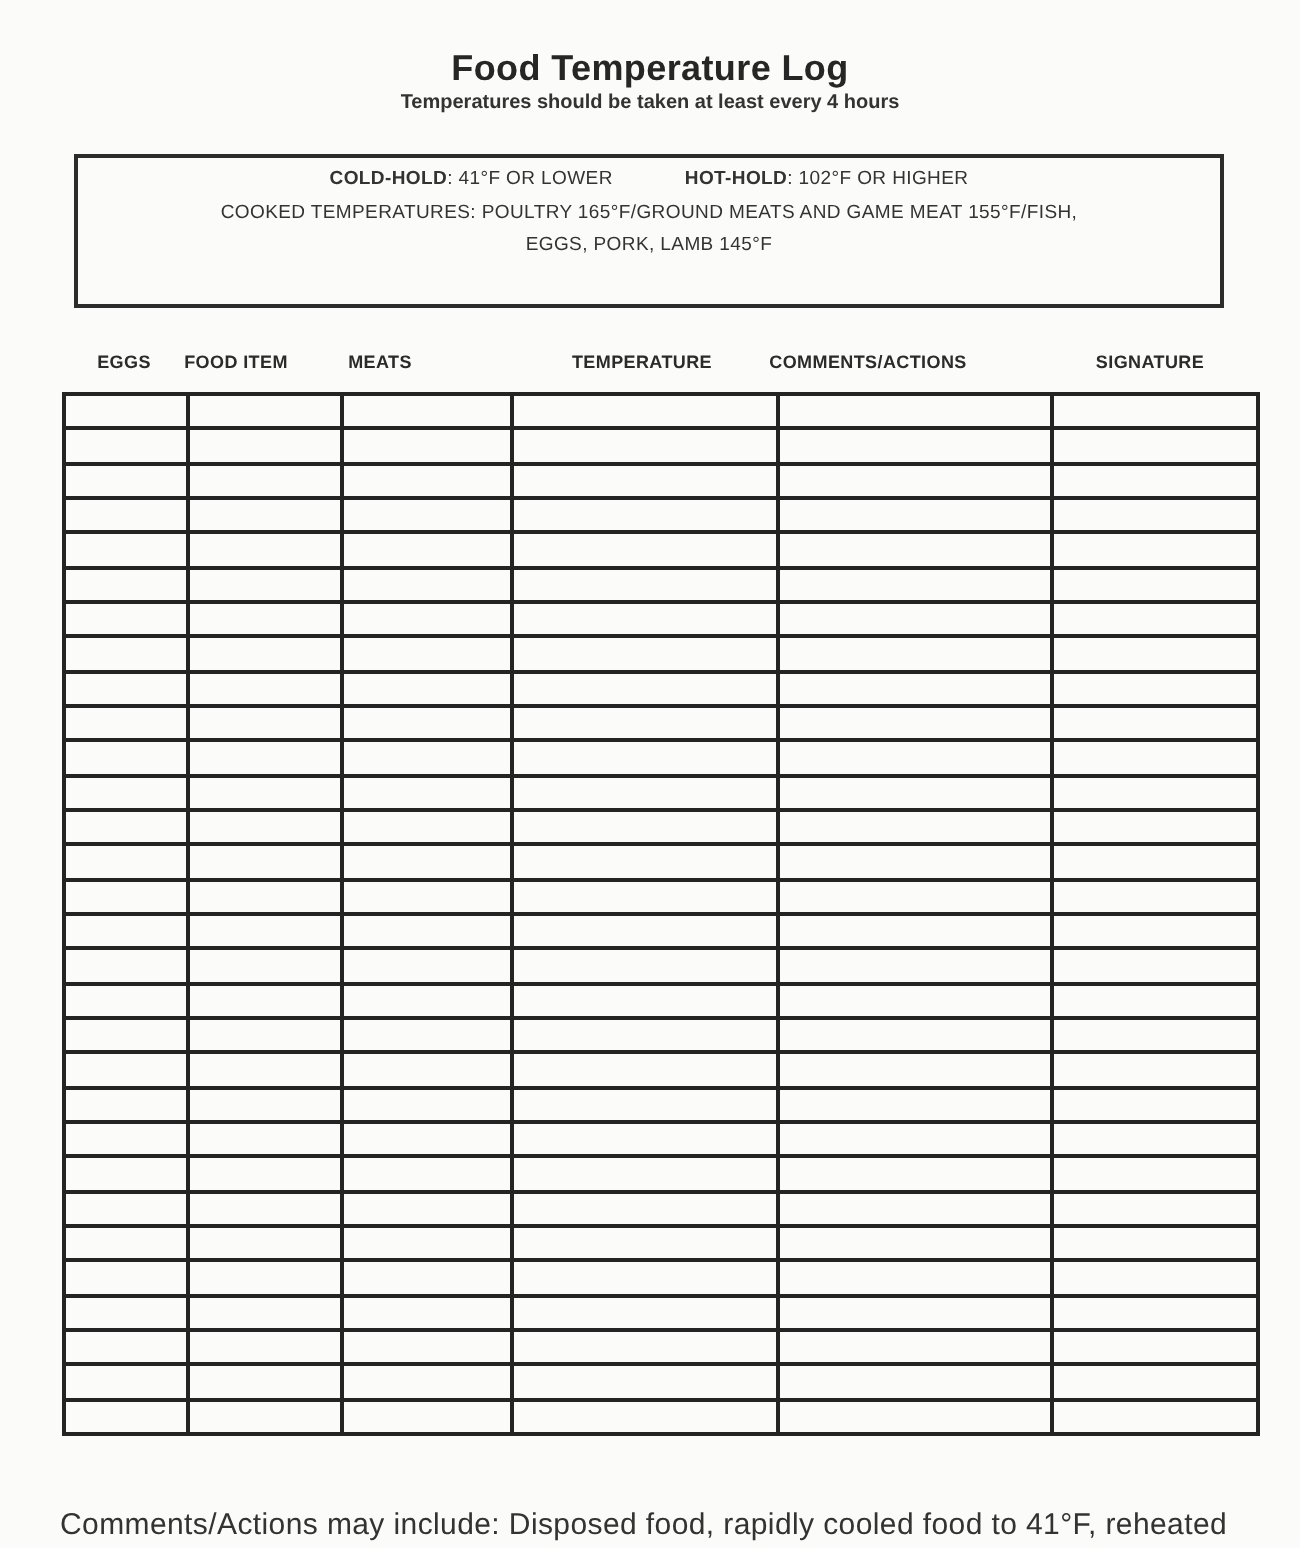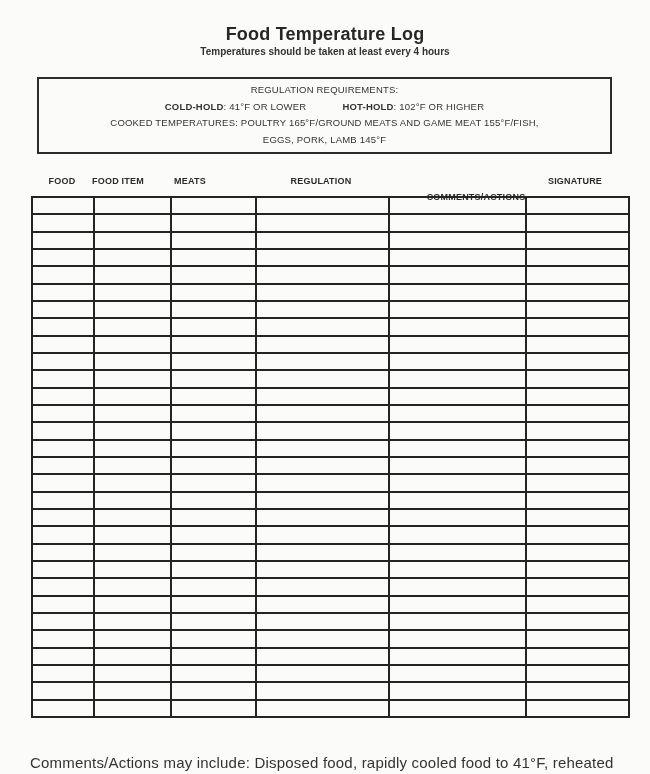--- a/index.html
+++ b/index.html
@@ -61,21 +61,21 @@
     font-size: 9px;
     font-weight: bold;
     letter-spacing: 0.2px;
     color: #2b2b2b;
     white-space: nowrap;
   }
   .col-headers .col-header:nth-child(1) { left: 62px; }
   .col-headers .col-header:nth-child(2) { left: 118px; }
   .col-headers .col-header:nth-child(3) { left: 190px; }
   .col-headers .col-header:nth-child(4) { left: 321px; }
-  .col-headers .col-header:nth-child(5) { left: 476px; margin-top: 16px; }
+  .col-headers .col-header:nth-child(5) { left: 434px; }
   .col-headers .col-header:nth-child(6) { left: 575px; }
   table.log {
     position: absolute;
     left: 31px;
     top: 196px;
     width: 597px;
     height: 522px;
     border-collapse: collapse;
     table-layout: fixed;
   }
@@ -97,33 +97,32 @@
 </head>
 <body>
 
 <div class="page">
 
   <div class="title">Food Temperature Log</div>
 
   <div class="subtitle">Temperatures should be taken at least every 4 hours</div>
 
   <div class="regbox">
-    <div>REGULATION REQUIREMENTS:</div>
     <div>
       <span class="bold">COLD-HOLD</span><span>: 41°F OR LOWER</span><span class="hot-gap"></span><span class="bold">HOT-HOLD</span><span>: 102°F OR HIGHER</span>
     </div>
     <div>COOKED TEMPERATURES: POULTRY 165°F/GROUND MEATS AND GAME MEAT 155°F/FISH,</div>
     <div>EGGS, PORK, LAMB 145°F</div>
   </div>
 
   <div class="col-headers">
-    <span class="col-header">FOOD</span>
+    <span class="col-header">EGGS</span>
     <span class="col-header">FOOD ITEM</span>
     <span class="col-header">MEATS</span>
-    <span class="col-header">REGULATION</span>
+    <span class="col-header">TEMPERATURE</span>
     <span class="col-header">COMMENTS/ACTIONS</span>
     <span class="col-header">SIGNATURE</span>
   </div>
 
   <table class="log">
     <colgroup>
         <col style="width: 62px;">
         <col style="width: 77px;">
         <col style="width: 85px;">
         <col style="width: 133px;">

